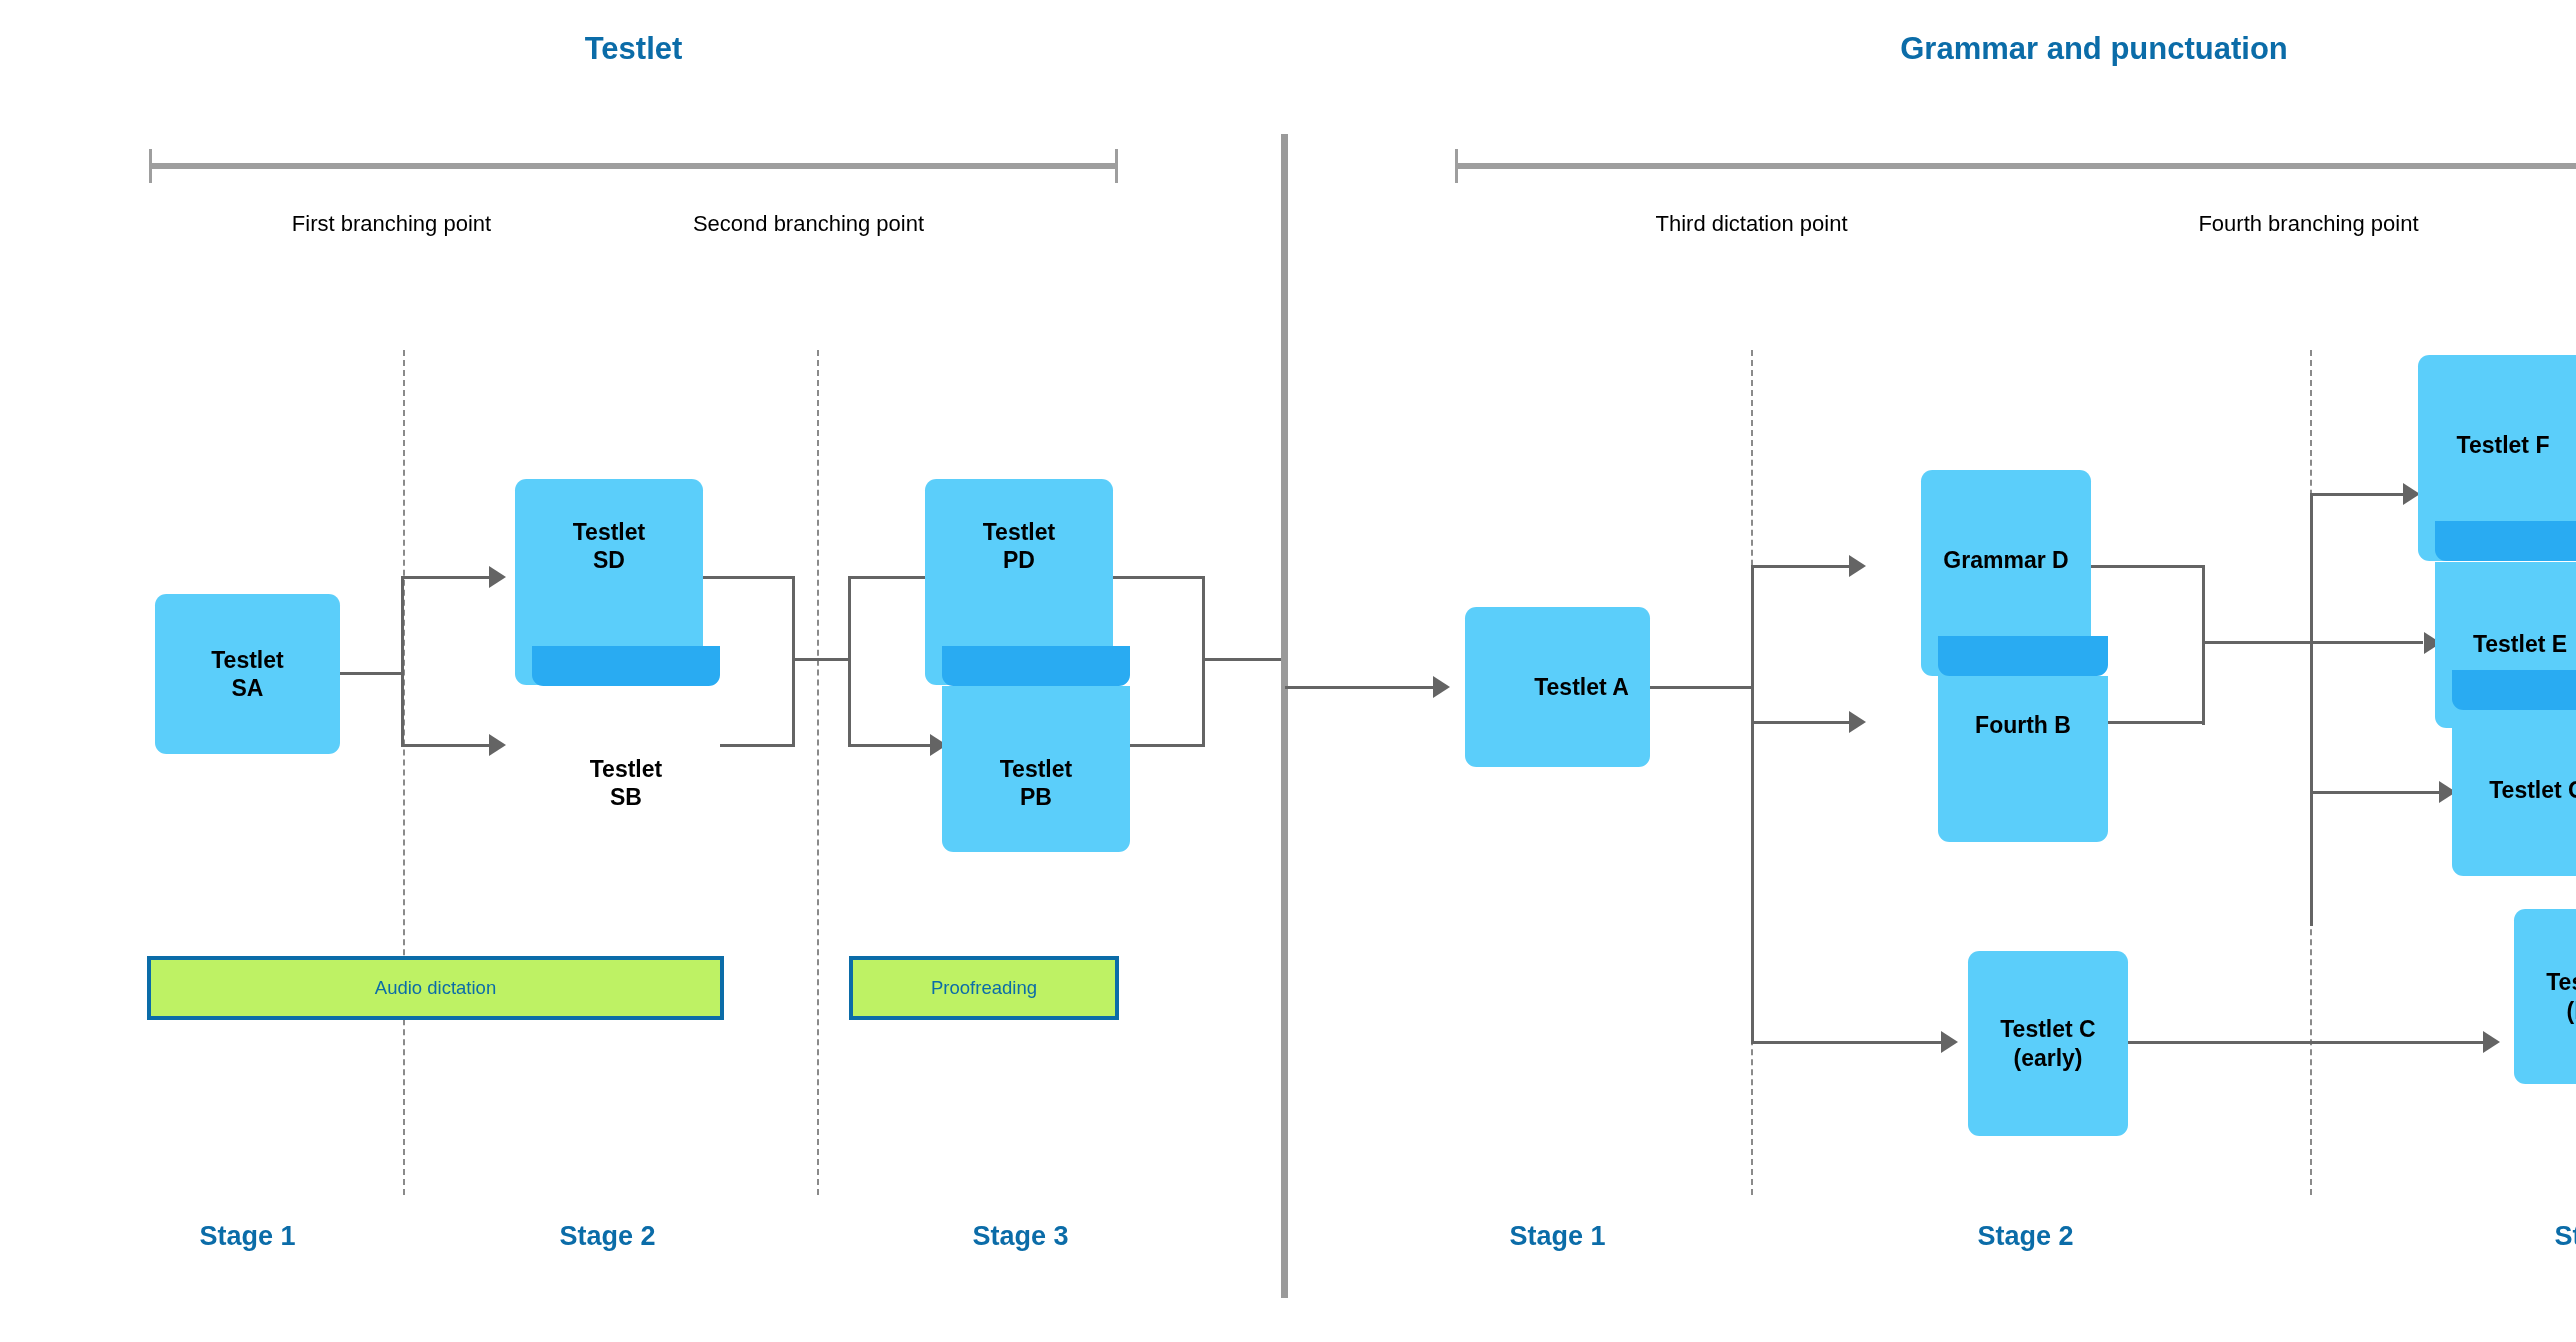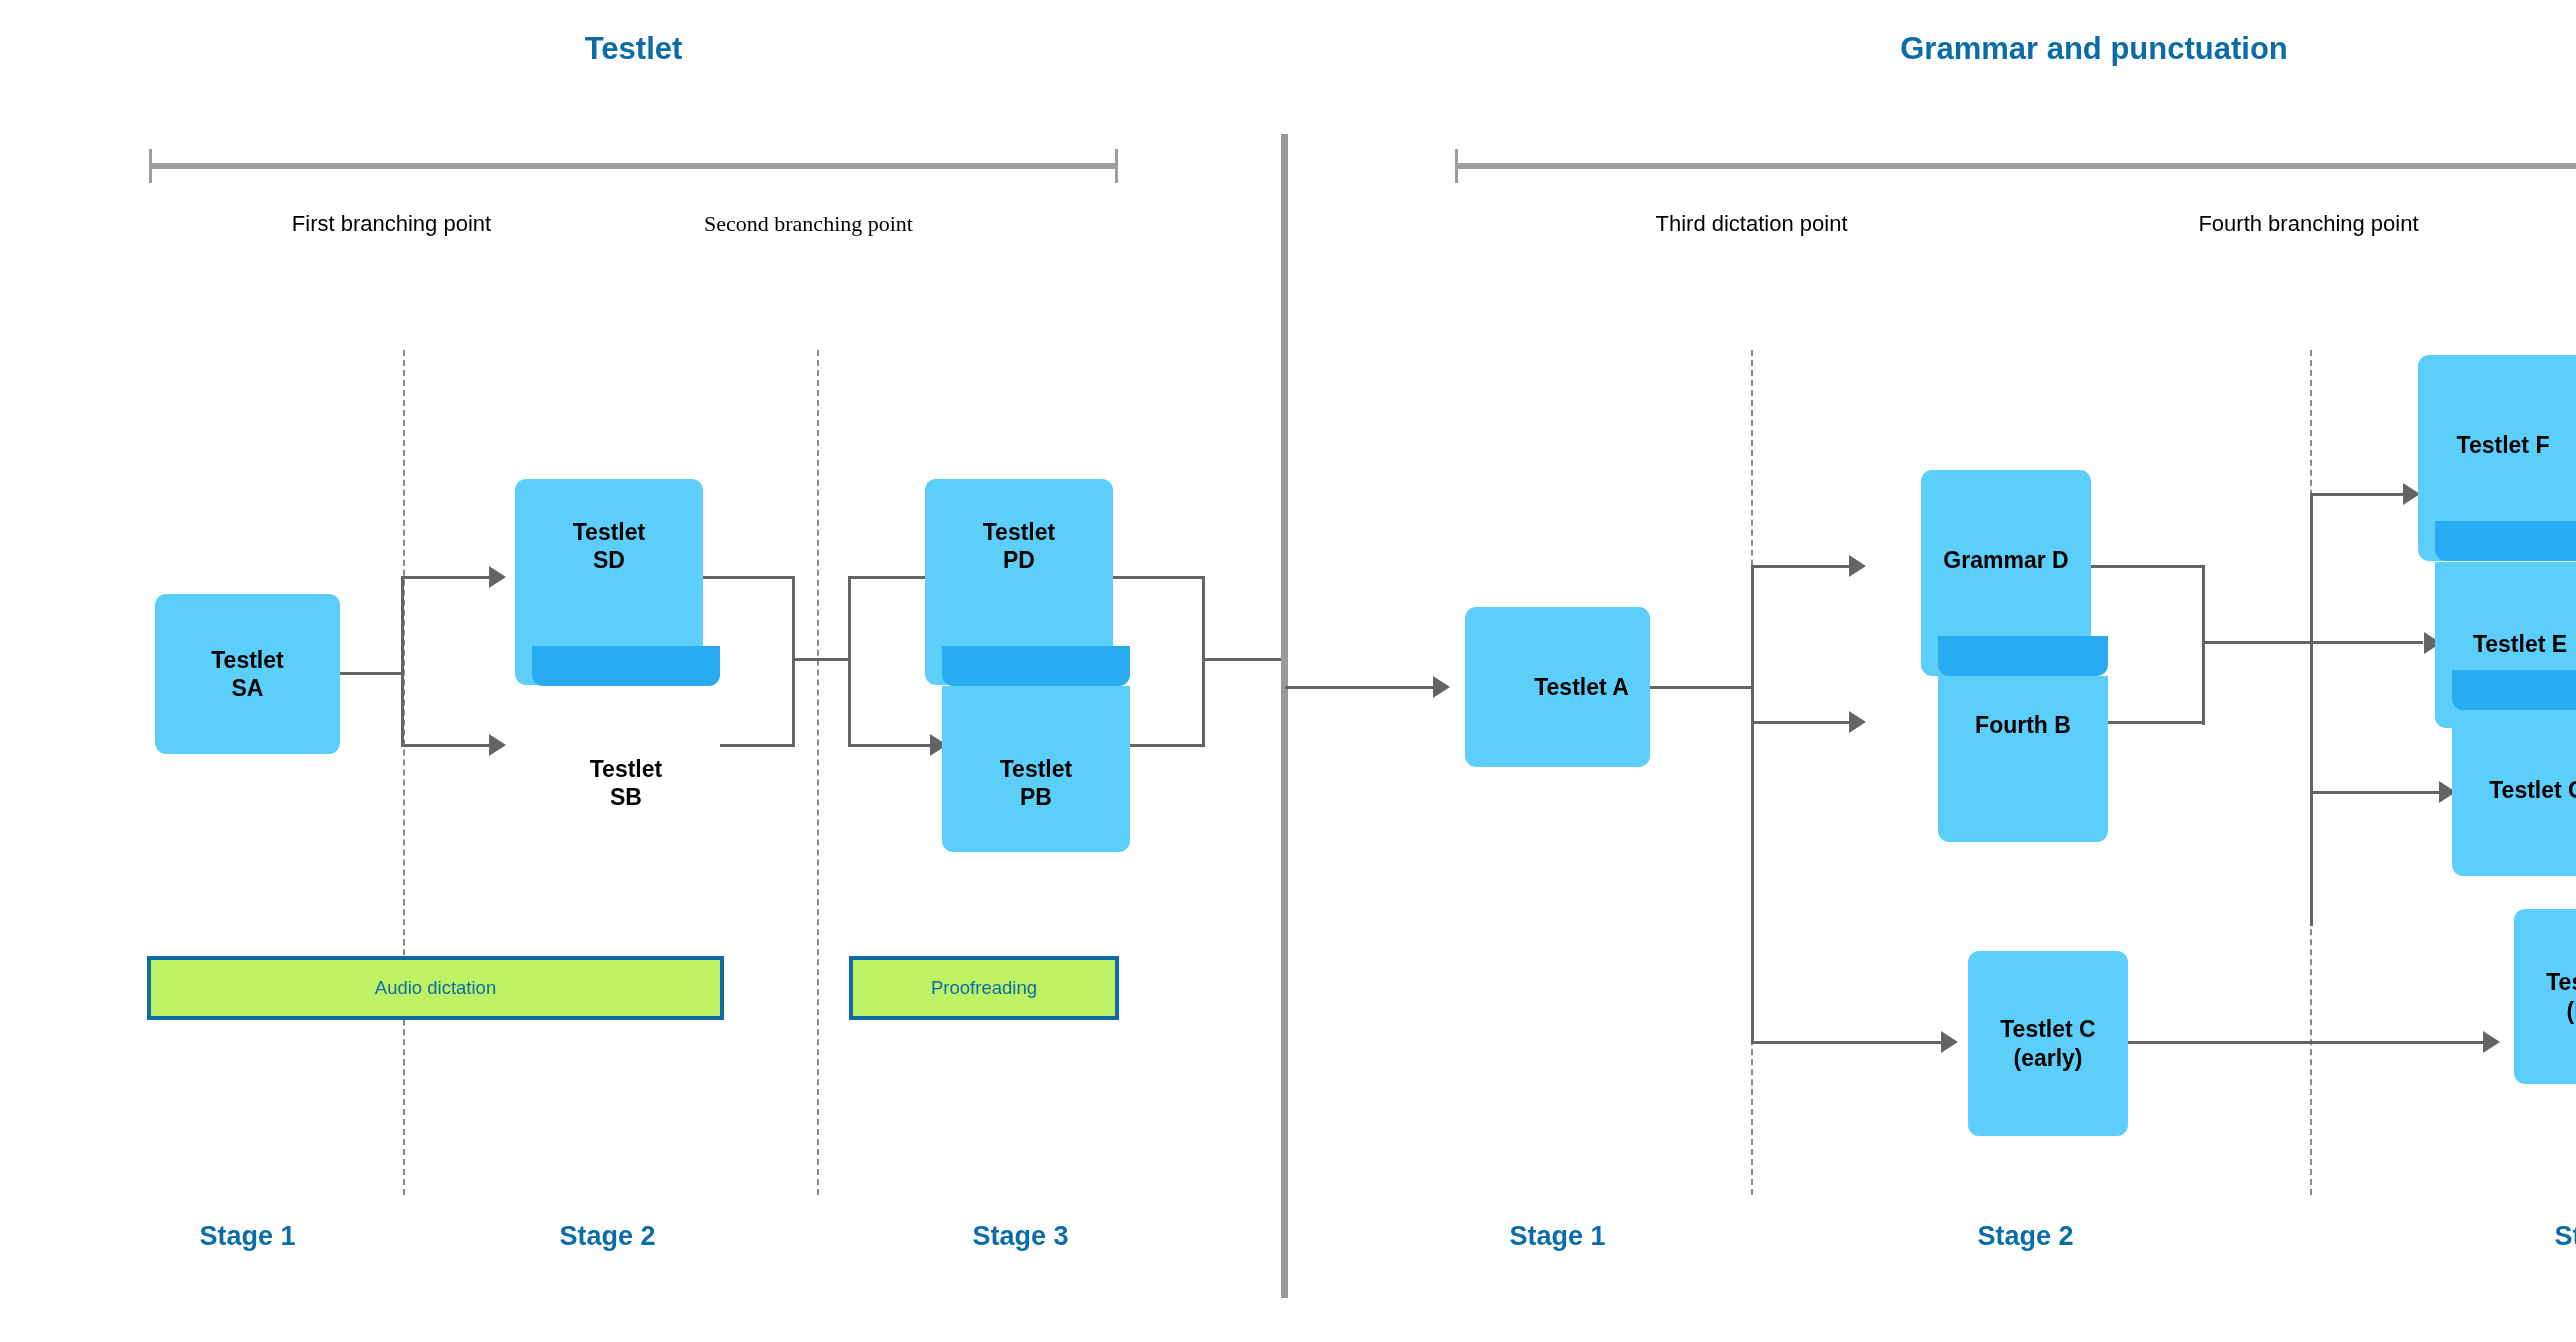--- a/index.html
+++ b/index.html
@@ -101,21 +101,21 @@
   <div class="abs sec-title" style="left:149px;top:31px;width:969px;">Testlet</div>
 
   <div class="abs bracket" style="left:149px;top:149px;width:969px;">
     <div class="cap l"></div>
     <div class="bar"></div>
     <div class="cap r"></div>
   </div>
 
   <div class="abs bp-label" style="left:237px;top:211px;width:309px;">First
 branching point</div>
-  <div class="abs bp-label" style="left:654px;top:211px;width:309px;font-family:Liberation Serif, serif;">Second
+  <div class="abs bp-label" style="left:654px;top:211px;width:309px;">Second
 branching point</div>
 
   <div class="abs vguide" style="left:403px;top:350px;height:845px;"></div>
   <div class="abs vguide" style="left:817px;top:350px;height:845px;"></div>
 
   <div class="abs tbox" style="left:155px;top:594px;width:185px;height:160px;">Testlet
 SA</div>
 
   <div class="abs hline" style="left:340px;top:672px;width:63px;"></div>
   <div class="abs vline" style="left:401px;top:577px;height:170px;"></div>

